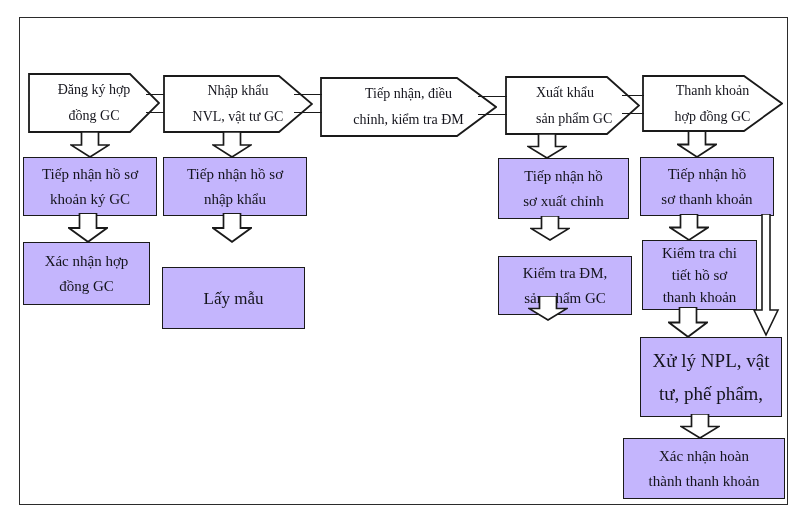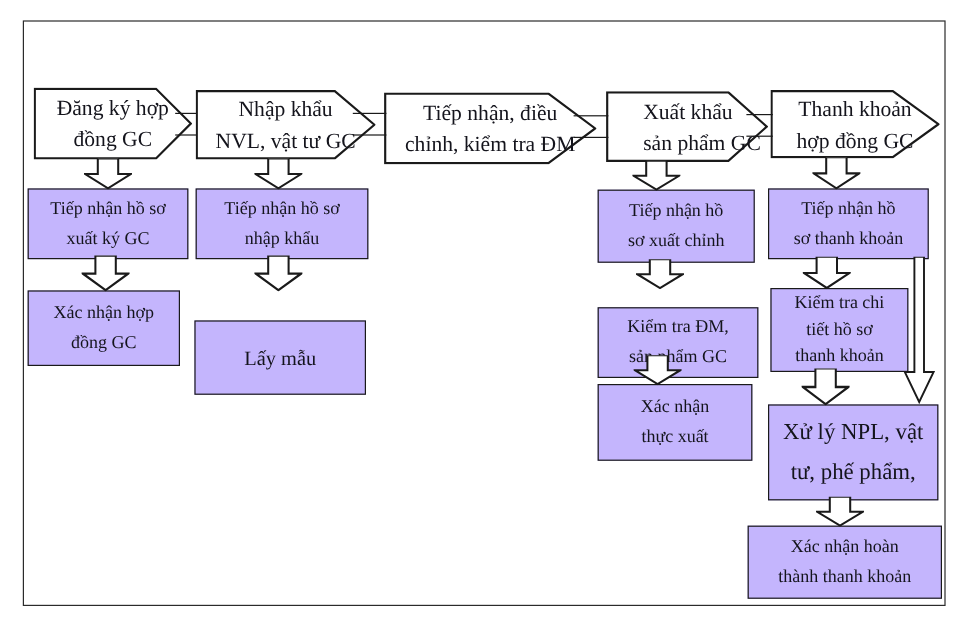--- a/index.html
+++ b/index.html
@@ -15,21 +15,21 @@
   .pbox{
     position:absolute;border:1.8px solid #1a1a1a;background:#c4b5fd;
     display:flex;flex-direction:column;align-items:center;justify-content:center;
     text-align:right;font-size:15px;line-height:25px;z-index:2;
   }
   .banner{position:absolute;z-index:2;}
   .banner svg{position:absolute;left:0;top:0;width:100%;height:100%;}
   .btxt{
     position:relative;z-index:2;width:100%;height:100%;
     display:flex;flex-direction:column;align-items:center;justify-content:center;
-    text-align:center;font-size:18px;line-height:26px;
+    text-align:center;font-size:14px;line-height:26px;
   }
   .bar{
     position:absolute;height:17px;background:transparent;
     border-top:1.7px solid #1a1a1a;border-bottom:1.7px solid #1a1a1a;z-index:3;
   }
   .ar{position:absolute;z-index:4;}
   .lay-mau{font-size:17px;margin-top:25px;}
   .tight{line-height:22px;}
   .wide-lines{line-height:33px;font-size:19px;}
 </style>
@@ -89,21 +89,21 @@
     </div>
   </div>
 
   <div class="bar" style="left:146px;top:94px;width:18px"></div>
   <div class="bar" style="left:294px;top:94px;width:28px"></div>
   <div class="bar" style="left:478px;top:96px;width:29px"></div>
   <div class="bar" style="left:622px;top:95px;width:22px"></div>
 
   <div class="pbox" style="left:23px;top:157px;width:132px;height:57px">
     <div>Tiếp nhận hồ sơ</div>
-    <div>xuất ký GC</div>
+    <div>khoản ký GC</div>
   </div>
   <div class="pbox" style="left:23px;top:242px;width:125px;height:61px">
     <div>Xác nhận hợp</div>
     <div>đồng GC</div>
   </div>
 
   <div class="pbox" style="left:163px;top:157px;width:142px;height:57px">
     <div>Tiếp nhận hồ sơ</div>
     <div>nhập khẩu</div>
   </div>
@@ -111,24 +111,20 @@
     <div>Lấy mẫu</div>
   </div>
 
   <div class="pbox" style="left:498px;top:158px;width:129px;height:59px">
     <div>Tiếp nhận hồ</div>
     <div>sơ xuất chỉnh</div>
   </div>
   <div class="pbox" style="left:498px;top:256px;width:132px;height:57px">
     <div>Kiểm tra ĐM,</div>
     <div>sản phẩm GC</div>
-  </div>
-  <div class="pbox" style="left:498px;top:320px;width:127px;height:62px">
-    <div>Xác nhận</div>
-    <div>thực xuất</div>
   </div>
 
   <div class="pbox" style="left:640px;top:157px;width:132px;height:57px">
     <div>Tiếp nhận hồ</div>
     <div>sơ thanh khoản</div>
   </div>
   <div class="pbox tight" style="left:642px;top:240px;width:113px;height:68px">
     <div>Kiểm tra chi</div>
     <div>tiết hồ sơ</div>
     <div>thanh khoản</div>

